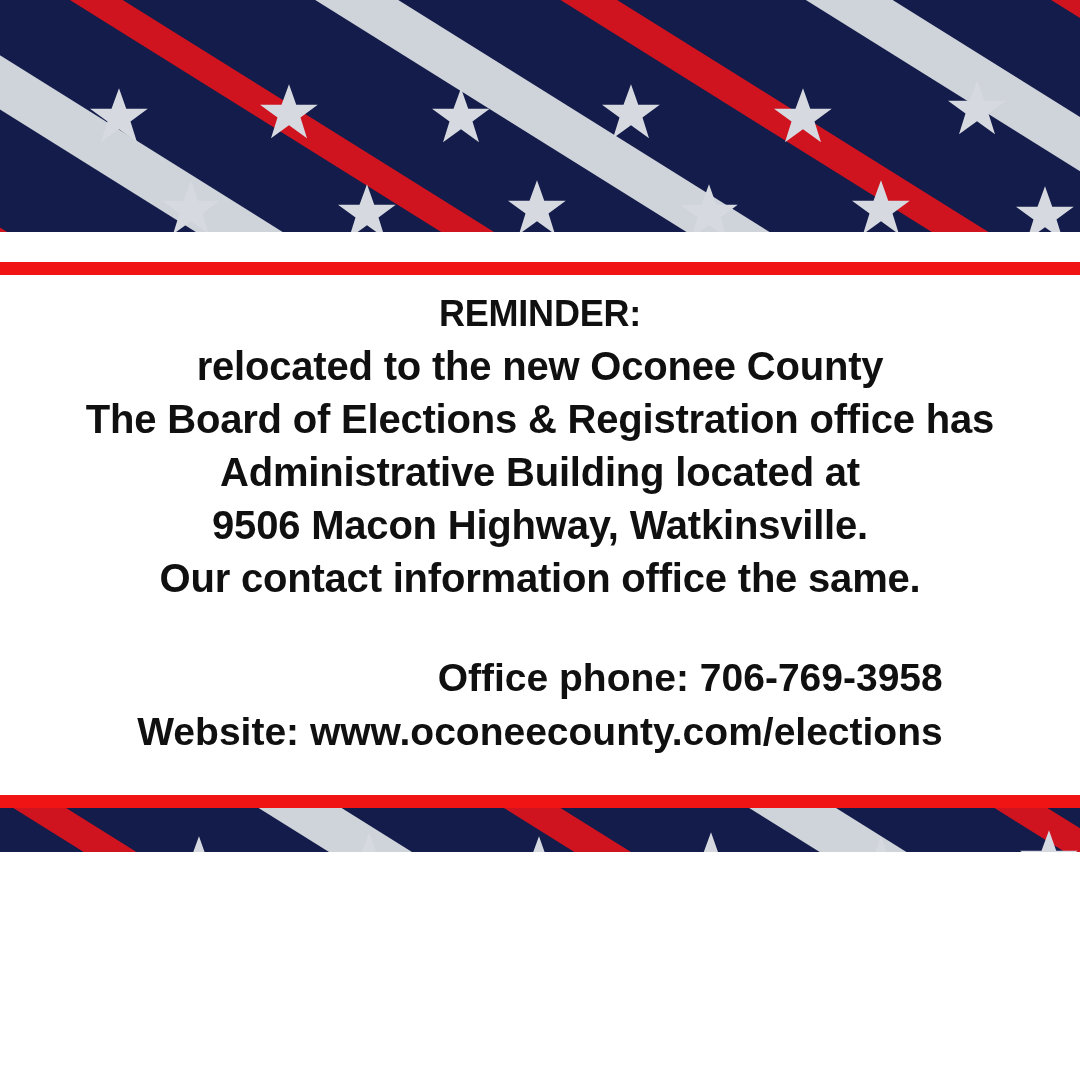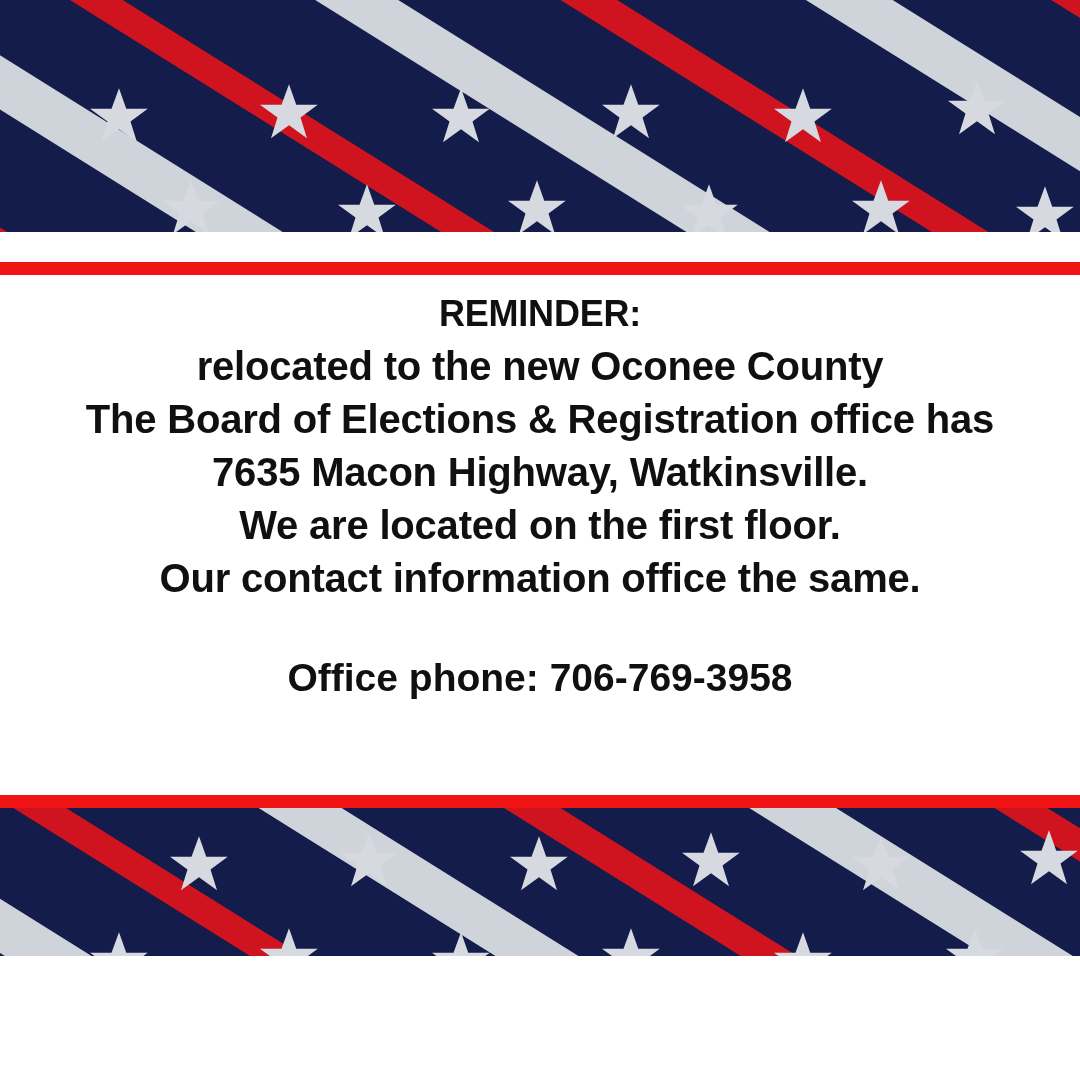--- a/index.html
+++ b/index.html
@@ -9,21 +9,21 @@
   }
   body {
     width: 1080px;
     height: 1080px;
     font-family: "Liberation Sans", sans-serif;
     overflow: hidden;
   }
   .poster {
     position: relative;
     width: 1080px;
-    height: 956px;
+    height: 852px;
     background: #ffffff;
     overflow: hidden;
   }
 
   
   .band {
     position: absolute;
     left: 0;
     width: 1080px;
     overflow: hidden;
@@ -203,26 +203,27 @@
     </div>
   </div>
 
   <div class="rule rule-top"></div>
   <div class="rule rule-bottom"></div>
 
   <div class="card">
     <div class="msg-line headline">REMINDER:</div>
     <div class="msg-line wide">relocated to the new Oconee County</div>
     <div class="msg-line wide">The Board of Elections &amp; Registration office has</div>
-    <div class="msg-line wide">7635 Macon Highway, Watkinsville.</div>
-    <div class="msg-line wide">We are located on the first floor.</div>
+    <div class="msg-line wide">Administrative Building located at</div>
+    <div class="msg-line wide">9506 Macon Highway, Watkinsville.</div>
     <div class="msg-line wide">Our contact information office the same.</div>
 
     <div class="contact-block">
       <div class="contact-line">Office phone:  706-769-3958</div>
+      <div class="contact-line">Website:  www.oconeecounty.com/elections</div>
     </div>
   </div>
 
   <div class="band band-bottom">
     <div class="stripes">
 
       <div class="stripe white" style="left:530px; width:44px;"></div>
       <div class="stripe red" style="left:660px; width:30px;"></div>
       <div class="stripe white" style="left:790px; width:46px;"></div>
       <div class="stripe red" style="left:920px; width:28px;"></div>

